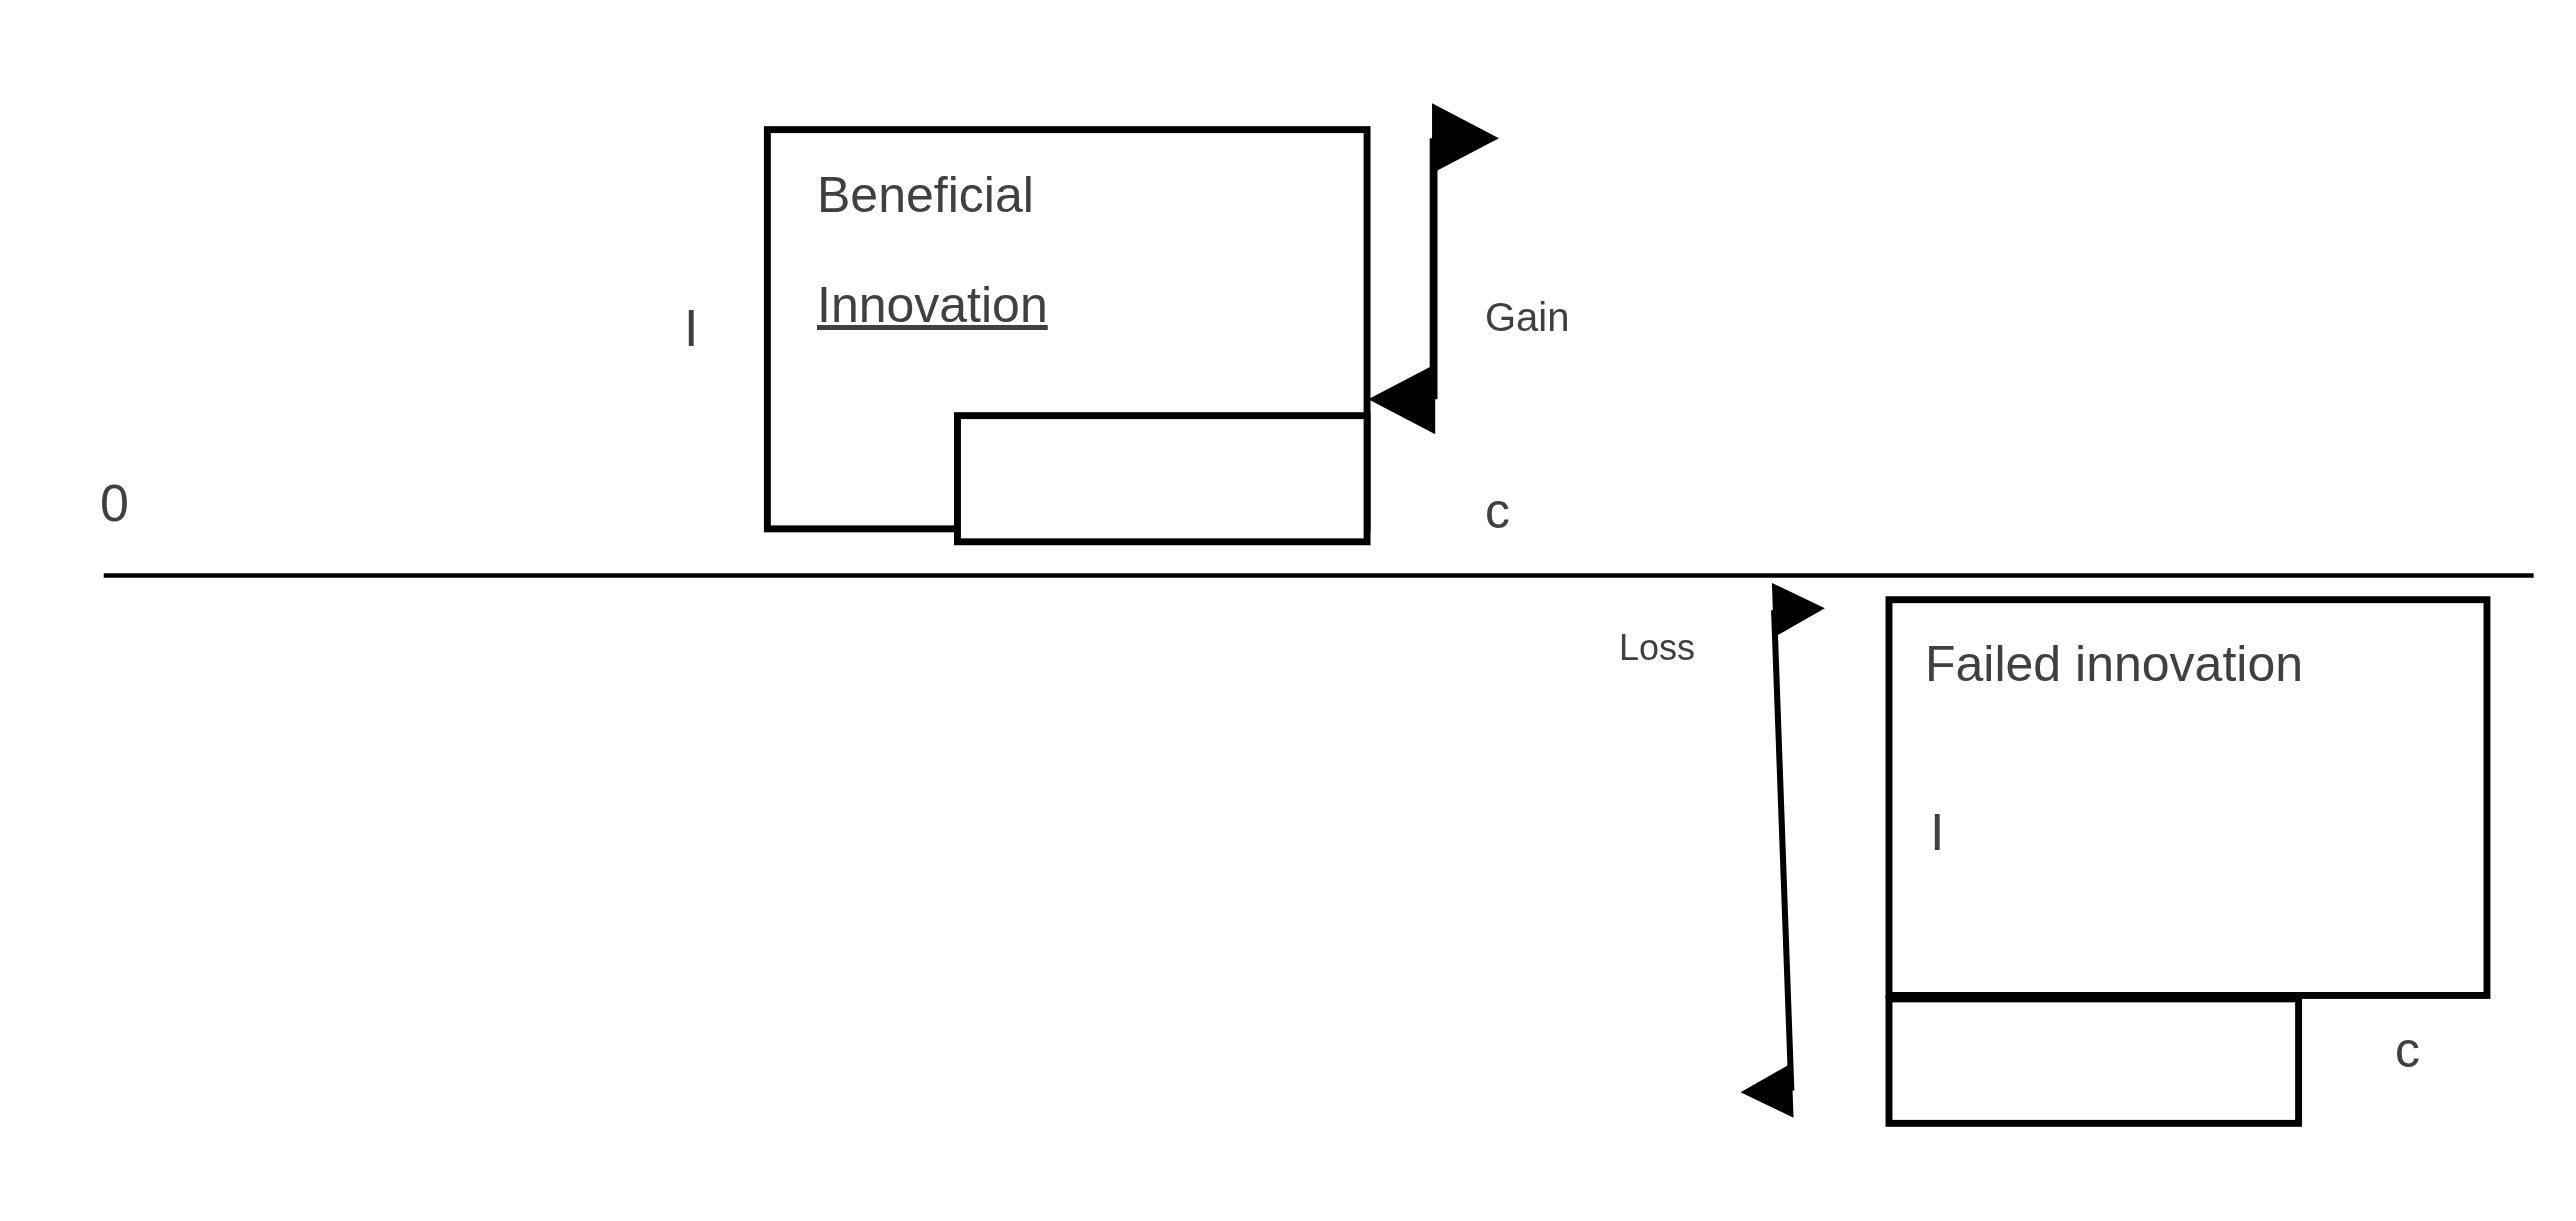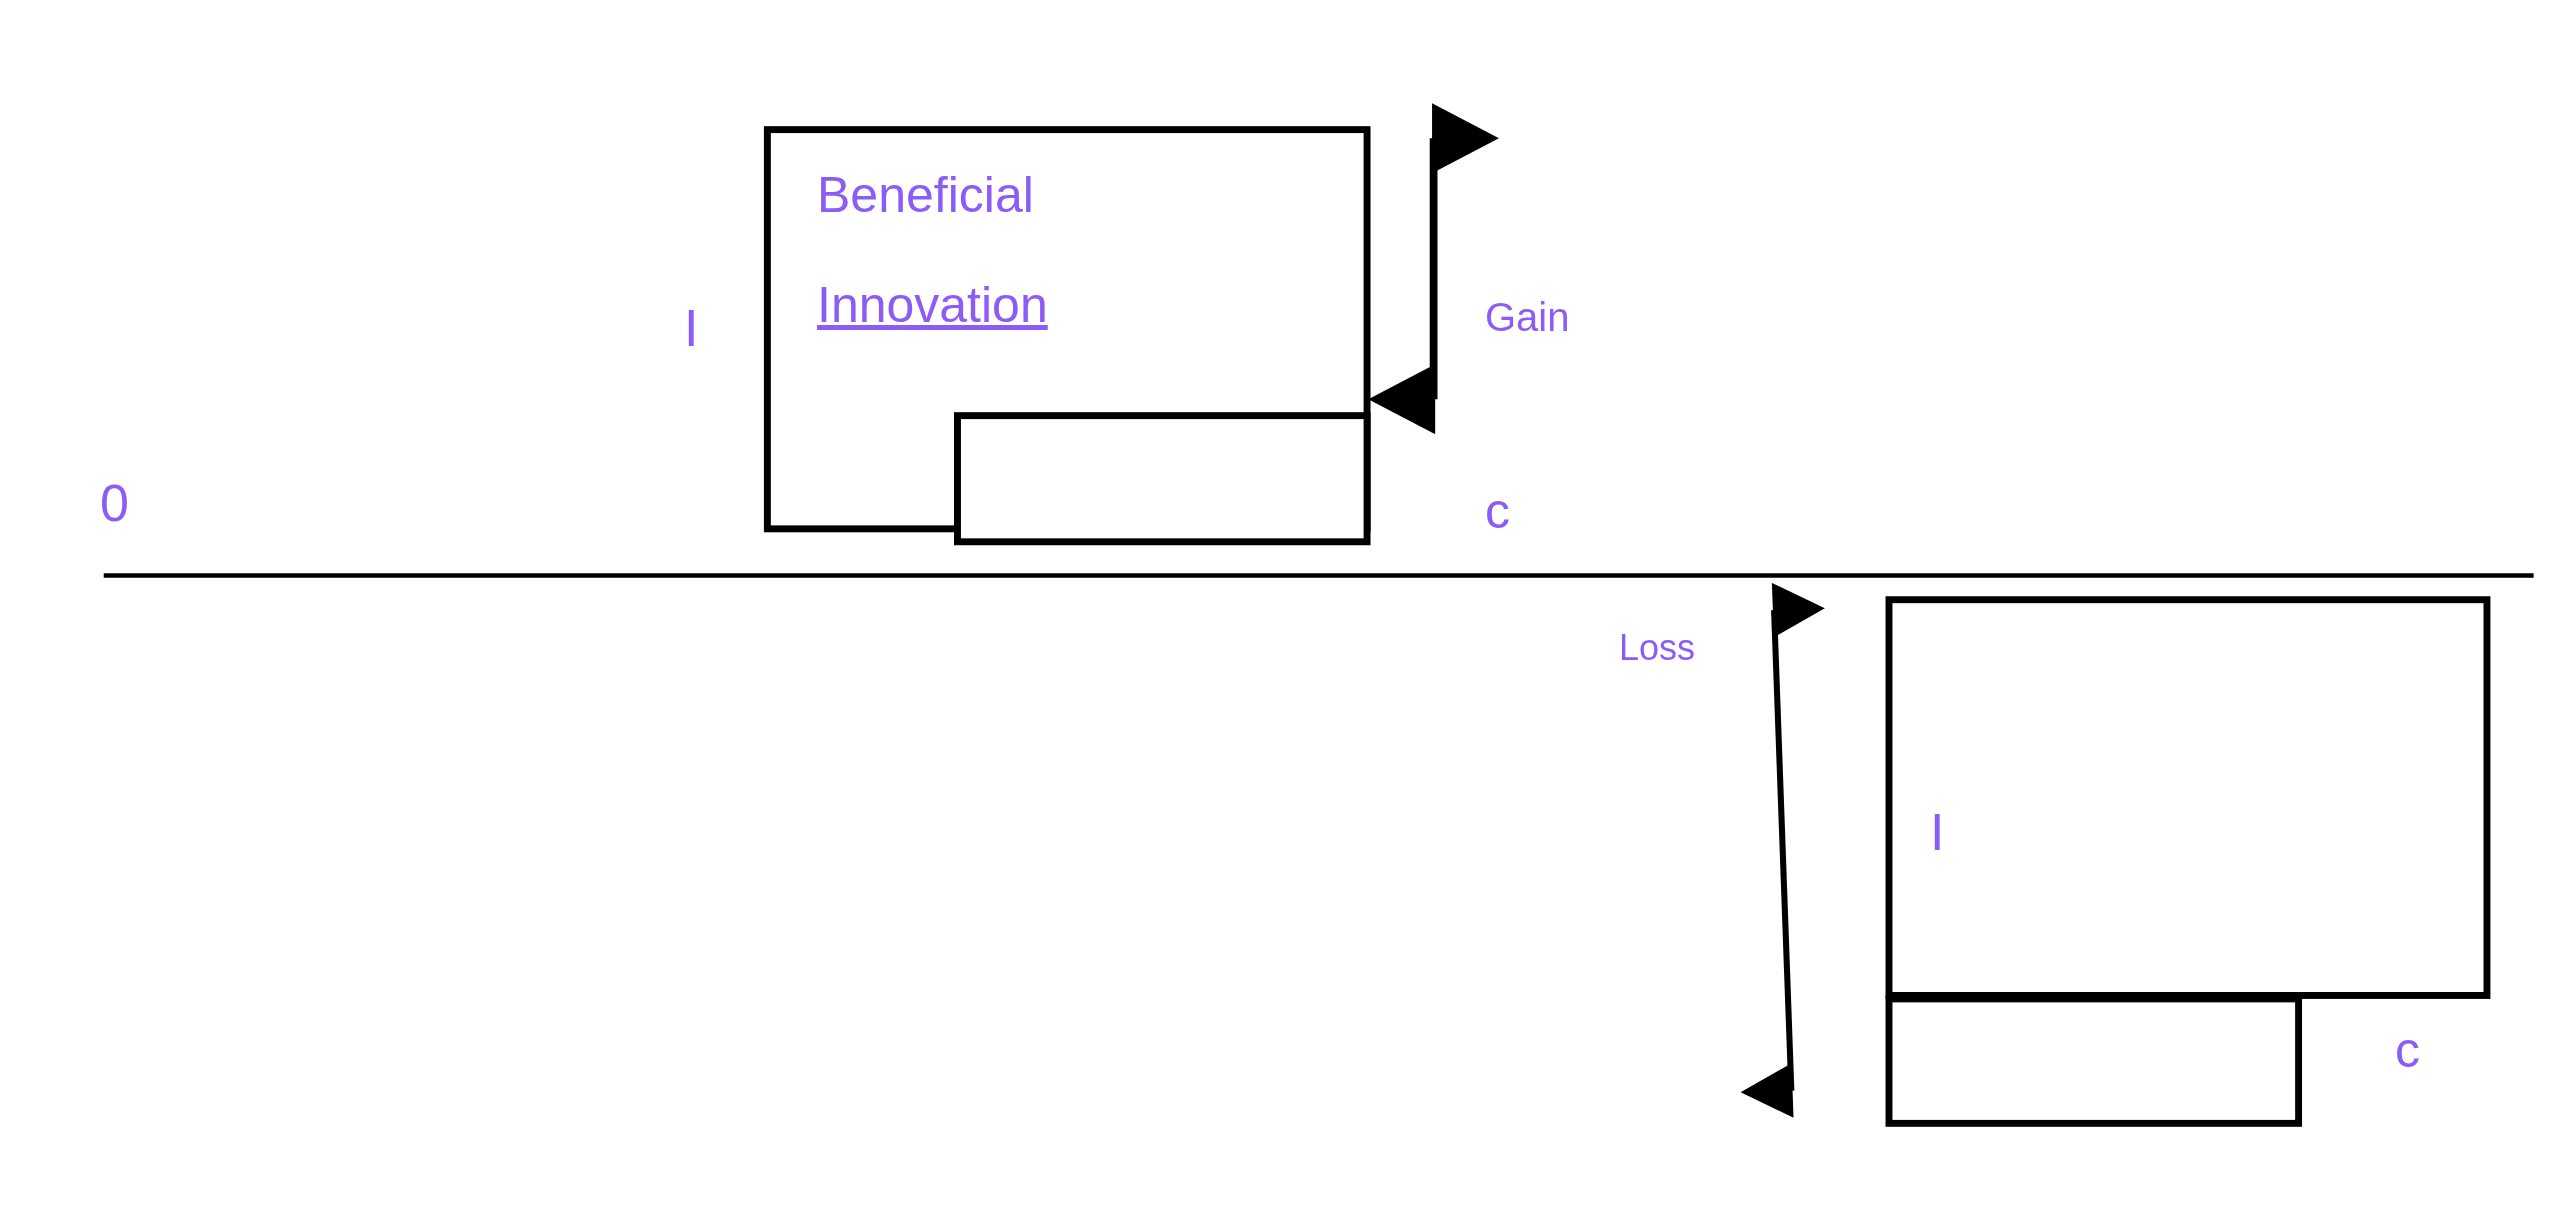--- a/index.html
+++ b/index.html
@@ -23,21 +23,21 @@
     position: absolute;
     left: 0;
     top: 0;
     width: 2576px;
     height: 1221px;
   }
   .lbl {
     position: absolute;
     white-space: pre;
     line-height: 1.05;
-    color: #8b5cf6;
+    color: #404040;
     font-family: "Liberation Sans", sans-serif;
     font-weight: 400;
   }
   
   .lbl-origin        { left: 100px;  top: 476px;  font-size: 52px; }
   .lbl-upper-i       { left: 684px;  top: 301px;  font-size: 52px; }
   .lbl-beneficial    { left: 817px;  top: 169px;  font-size: 50px; }
   .lbl-innovation    { left: 817px;  top: 279px;  font-size: 50px; text-decoration: underline; }
   .lbl-gain          { left: 1485px; top: 296px;  font-size: 40px; }
   .lbl-c-upper       { left: 1485px; top: 485px;  font-size: 50px; }
@@ -84,19 +84,20 @@
   <div class="lbl lbl-beneficial">Beneficial</div>
 
   <div class="lbl lbl-innovation">Innovation</div>
 
   <div class="lbl lbl-gain">Gain</div>
 
   <div class="lbl lbl-c-upper">c</div>
 
   <div class="lbl lbl-loss">Loss</div>
 
+  <div class="lbl lbl-failed">Failed innovation</div>
 
   <div class="lbl lbl-lower-i">I</div>
 
   <div class="lbl lbl-c-lower">c</div>
 
 </div>
 
 
 </body></html>

